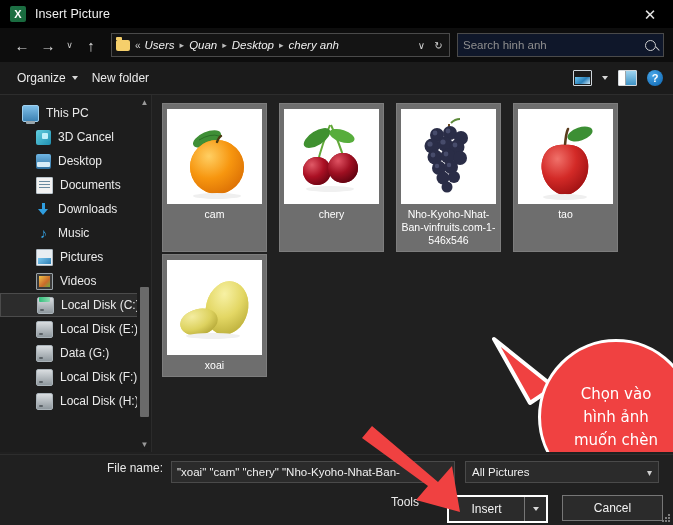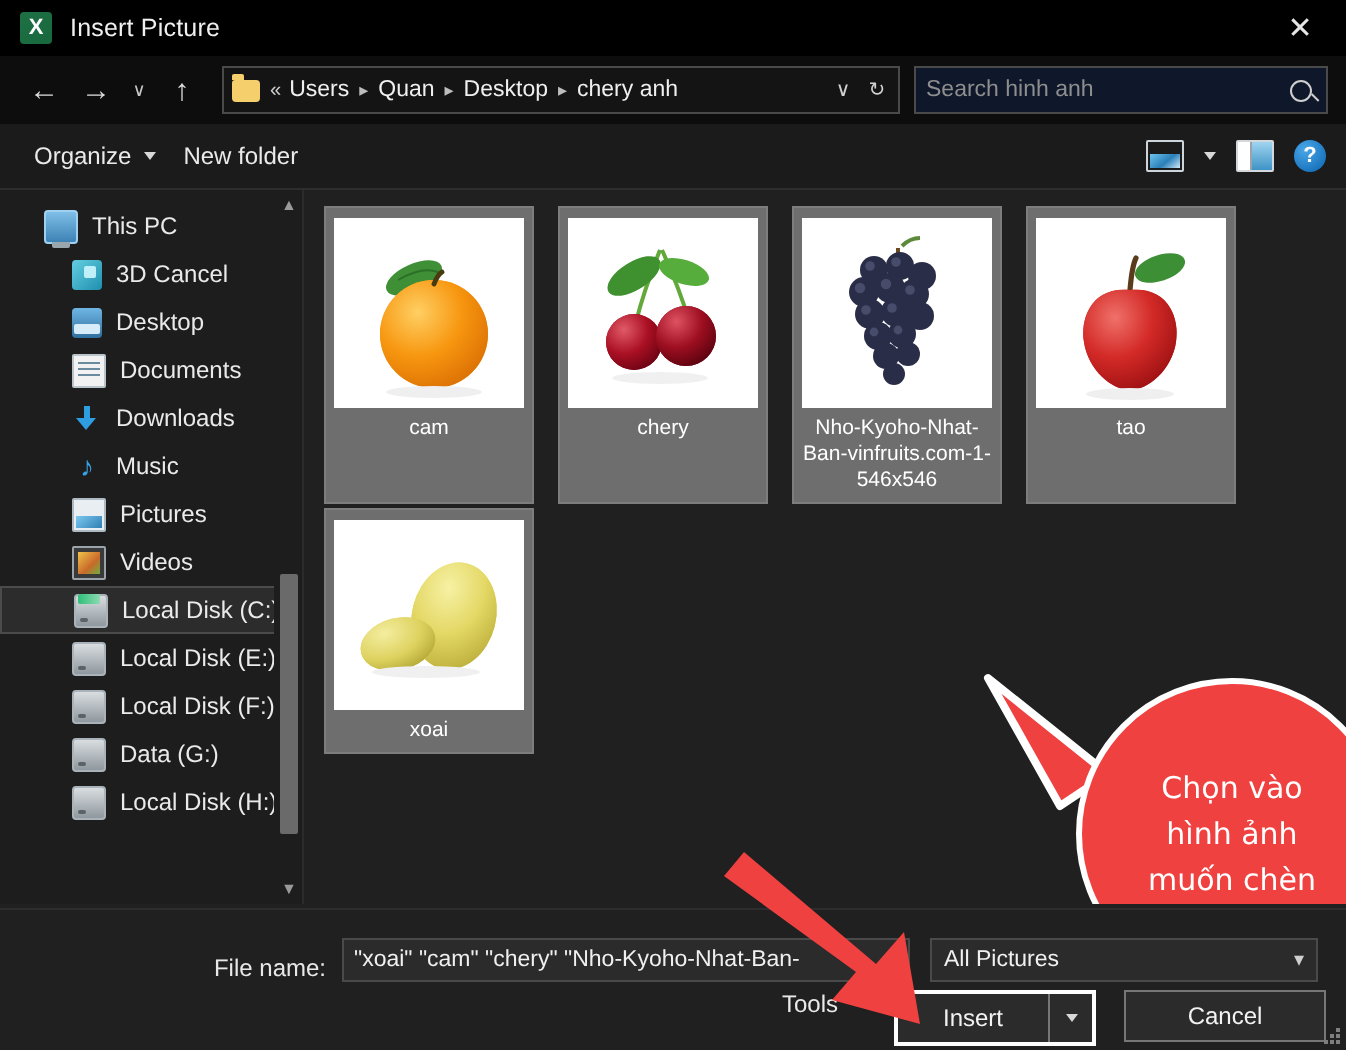--- a/index.html
+++ b/index.html
@@ -24,21 +24,21 @@
   
   .navbar{height:34px;background:#0d0d0d;display:flex;align-items:center;padding:0 9px;gap:0;}
   .navbtn{width:26px;height:26px;display:flex;align-items:center;justify-content:center;color:#dcdcdc;font-size:15px;border-radius:2px;}
   .navbtn.small{width:17px;font-size:9px;color:#c8c8c8;}
   .navbtn.up{font-size:15px;}
   .addressbar{flex:1;height:22px;margin-left:7px;border:1px solid #4a4a4a;background:#141414;display:flex;align-items:center;
     padding:0 2px 0 4px;min-width:0;}
   .folder-ico{width:14px;height:11px;background:#f5cf6b;border-radius:1.5px 2px 2px 2px;position:relative;flex:none;margin-right:4px;}
   .folder-ico:before{content:"";position:absolute;top:-2.5px;left:0;width:6px;height:3px;background:#f5cf6b;border-radius:1px 1px 0 0;}
   .crumbs{display:flex;align-items:center;font-size:11.5px;color:#efefef;white-space:nowrap;overflow:hidden;flex:1;min-width:0;}
-  .crumb{padding:0 2px;}
+  .crumb{padding:0 2px;font-style:italic;}
   .sep{color:#bdbdbd;font-size:9px;padding:0 3px;}
   .dblarrow{color:#cfcfcf;font-size:10px;padding:0 2px 0 1px;}
   .addr-tail{display:flex;align-items:center;flex:none;}
   .addr-tail span{width:17px;text-align:center;color:#d2d2d2;font-size:10px;}
   .searchbox{width:195px;height:22px;margin-left:7px;border:1px solid #4a4a4a;background:#0f172a;display:flex;align-items:center;
     padding:0 5px;flex:none;}
   .searchbox .ph{flex:1;font-size:11.5px;color:#8e8e8e;}
   .mag{width:9px;height:9px;border:1.4px solid #cfcfcf;border-radius:50%;position:relative;margin-right:2px;}
   .mag:after{content:"";position:absolute;width:4.5px;height:1.4px;background:#cfcfcf;transform:rotate(45deg);right:-4px;bottom:0px;}
 
@@ -112,21 +112,21 @@
   .callout .bub{position:absolute;inset:0;border-radius:50%;background:#f04141;border:3px solid #fff;box-sizing:border-box;}
   .callout .tail{position:absolute;left:-48px;top:-6px;width:95px;height:95px;}
   .callout .txt{position:absolute;inset:0;display:flex;flex-direction:column;align-items:center;justify-content:center;
     color:#fff;font-size:15px;line-height:23px;font-family:"DejaVu Sans",sans-serif;text-align:center;z-index:3;}
 
   
   .bigarrow{position:absolute;left:360px;top:420px;width:130px;height:100px;z-index:8;pointer-events:none;}
 
   
   .footer{position:absolute;left:0;right:0;bottom:0;height:70px;background:#202020;border-top:1px solid #2d2d2d;}
-  .row1{display:flex;align-items:flex-end;height:30px;padding-top:6px;}
+  .row1{display:flex;align-items:flex-start;height:30px;padding-top:6px;}
   .fn-label{width:171px;text-align:right;padding-right:8px;font-size:12px;color:#e8e8e8;box-sizing:border-box;}
   .fn-input{width:284px;height:22px;border:1px solid #4a4a4a;background:#2b2b2b;display:flex;align-items:center;
     padding:0 5px;font-size:11.5px;color:#f0f0f0;white-space:nowrap;overflow:hidden;box-sizing:border-box;}
   .filter{width:194px;height:22px;margin-left:10px;border:1px solid #4a4a4a;background:#2b2b2b;display:flex;align-items:center;
     padding:0 6px;font-size:11.5px;color:#f0f0f0;box-sizing:border-box;}
   .filter .cv{margin-left:auto;color:#cfcfcf;font-size:10px;}
   .row2{display:flex;align-items:flex-start;height:30px;margin-top:4px;}
   .tools{margin-left:auto;display:flex;align-items:center;gap:14px;font-size:12px;color:#eaeaea;padding-right:8px;}
   .btn{height:24px;border:1px solid #767676;background:#2b2b2b;display:flex;align-items:center;justify-content:center;
     font-size:12px;color:#f2f2f2;box-sizing:border-box;}
@@ -236,25 +236,25 @@
       <div class="navitem indent sel">
         <span class="ico disk c"></span>
         <span>Local Disk (C:)</span>
       </div>
       <div class="navitem indent">
         <span class="ico disk"></span>
         <span>Local Disk (E:)</span>
       </div>
       <div class="navitem indent">
         <span class="ico disk"></span>
+        <span>Data (G:)</span>
+      </div>
+      <div class="navitem indent">
+        <span class="ico disk"></span>
         <span>Local Disk (F:)</span>
-      </div>
-      <div class="navitem indent">
-        <span class="ico disk"></span>
-        <span>Data (G:)</span>
       </div>
       <div class="navitem indent">
         <span class="ico disk"></span>
         <span>Local Disk (H:)</span>
       </div>
 
       <div class="sb-scroll">
         <div class="sb-arrow">▲</div>
         <div class="sb-thumb"></div>
         <div class="sb-arrow bot">▼</div>

